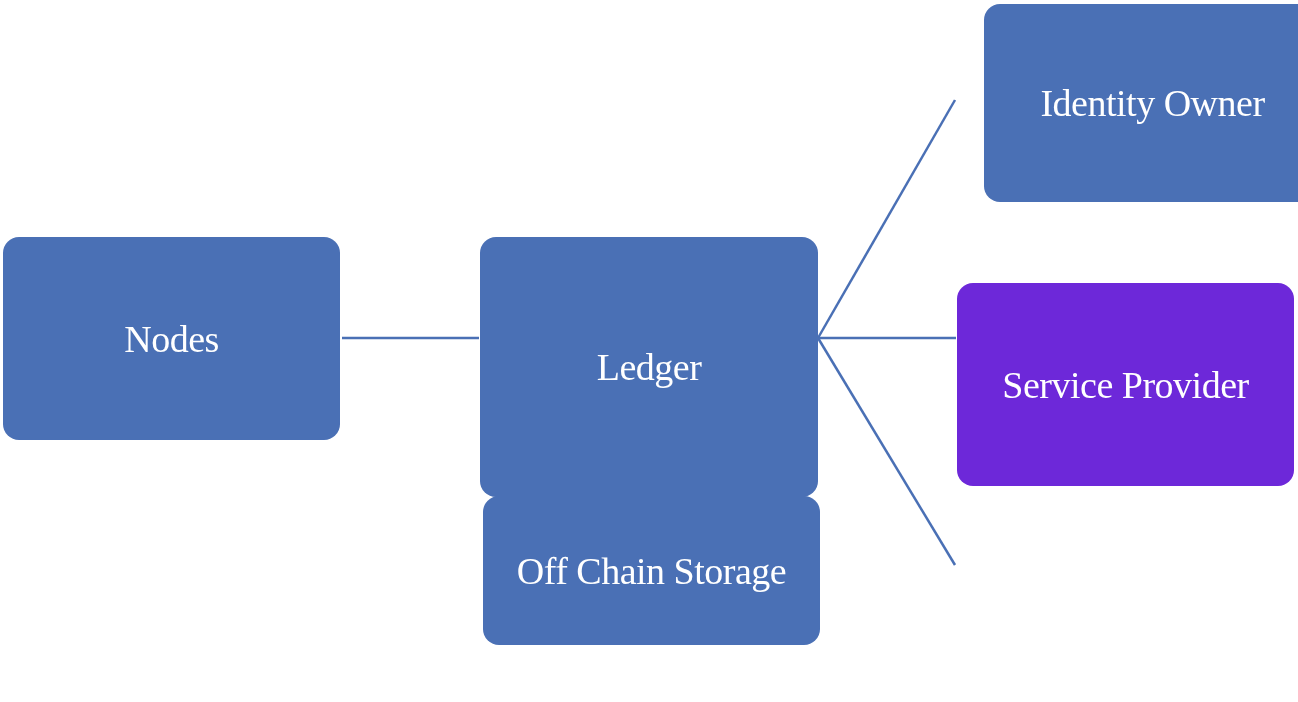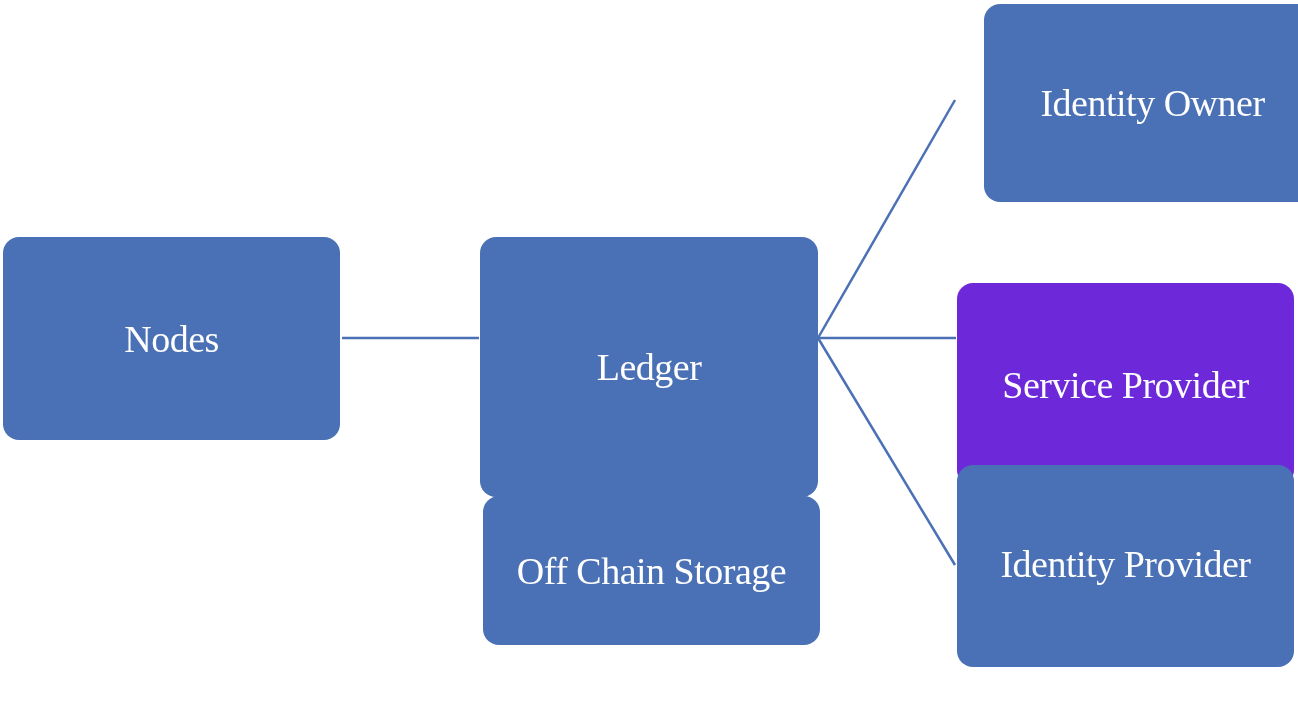--- a/index.html
+++ b/index.html
@@ -48,16 +48,13 @@
   </div>
 
   <div class="node" style="left: 984px; top: 4px; width: 337px; height: 198px; background: rgb(74, 112, 181); color: rgb(255, 255, 255);">
     <span>Identity Owner</span>
   </div>
 
   <div class="node" style="left: 957px; top: 237px; width: 337px; height: 203px; background: #6d28d9; color: rgb(255, 255, 255); margin-top: 46px;">
     <span>Service Provider</span>
   </div>
 
-  <div class="node" style="left: 957px; top: 465px; width: 337px; height: 202px; background: rgb(74, 112, 181); color: rgb(255, 255, 255);">
-    <span style="margin-top:-4px;">Identity Provider</span>
-  </div>
 </div>
 
 </body></html>

